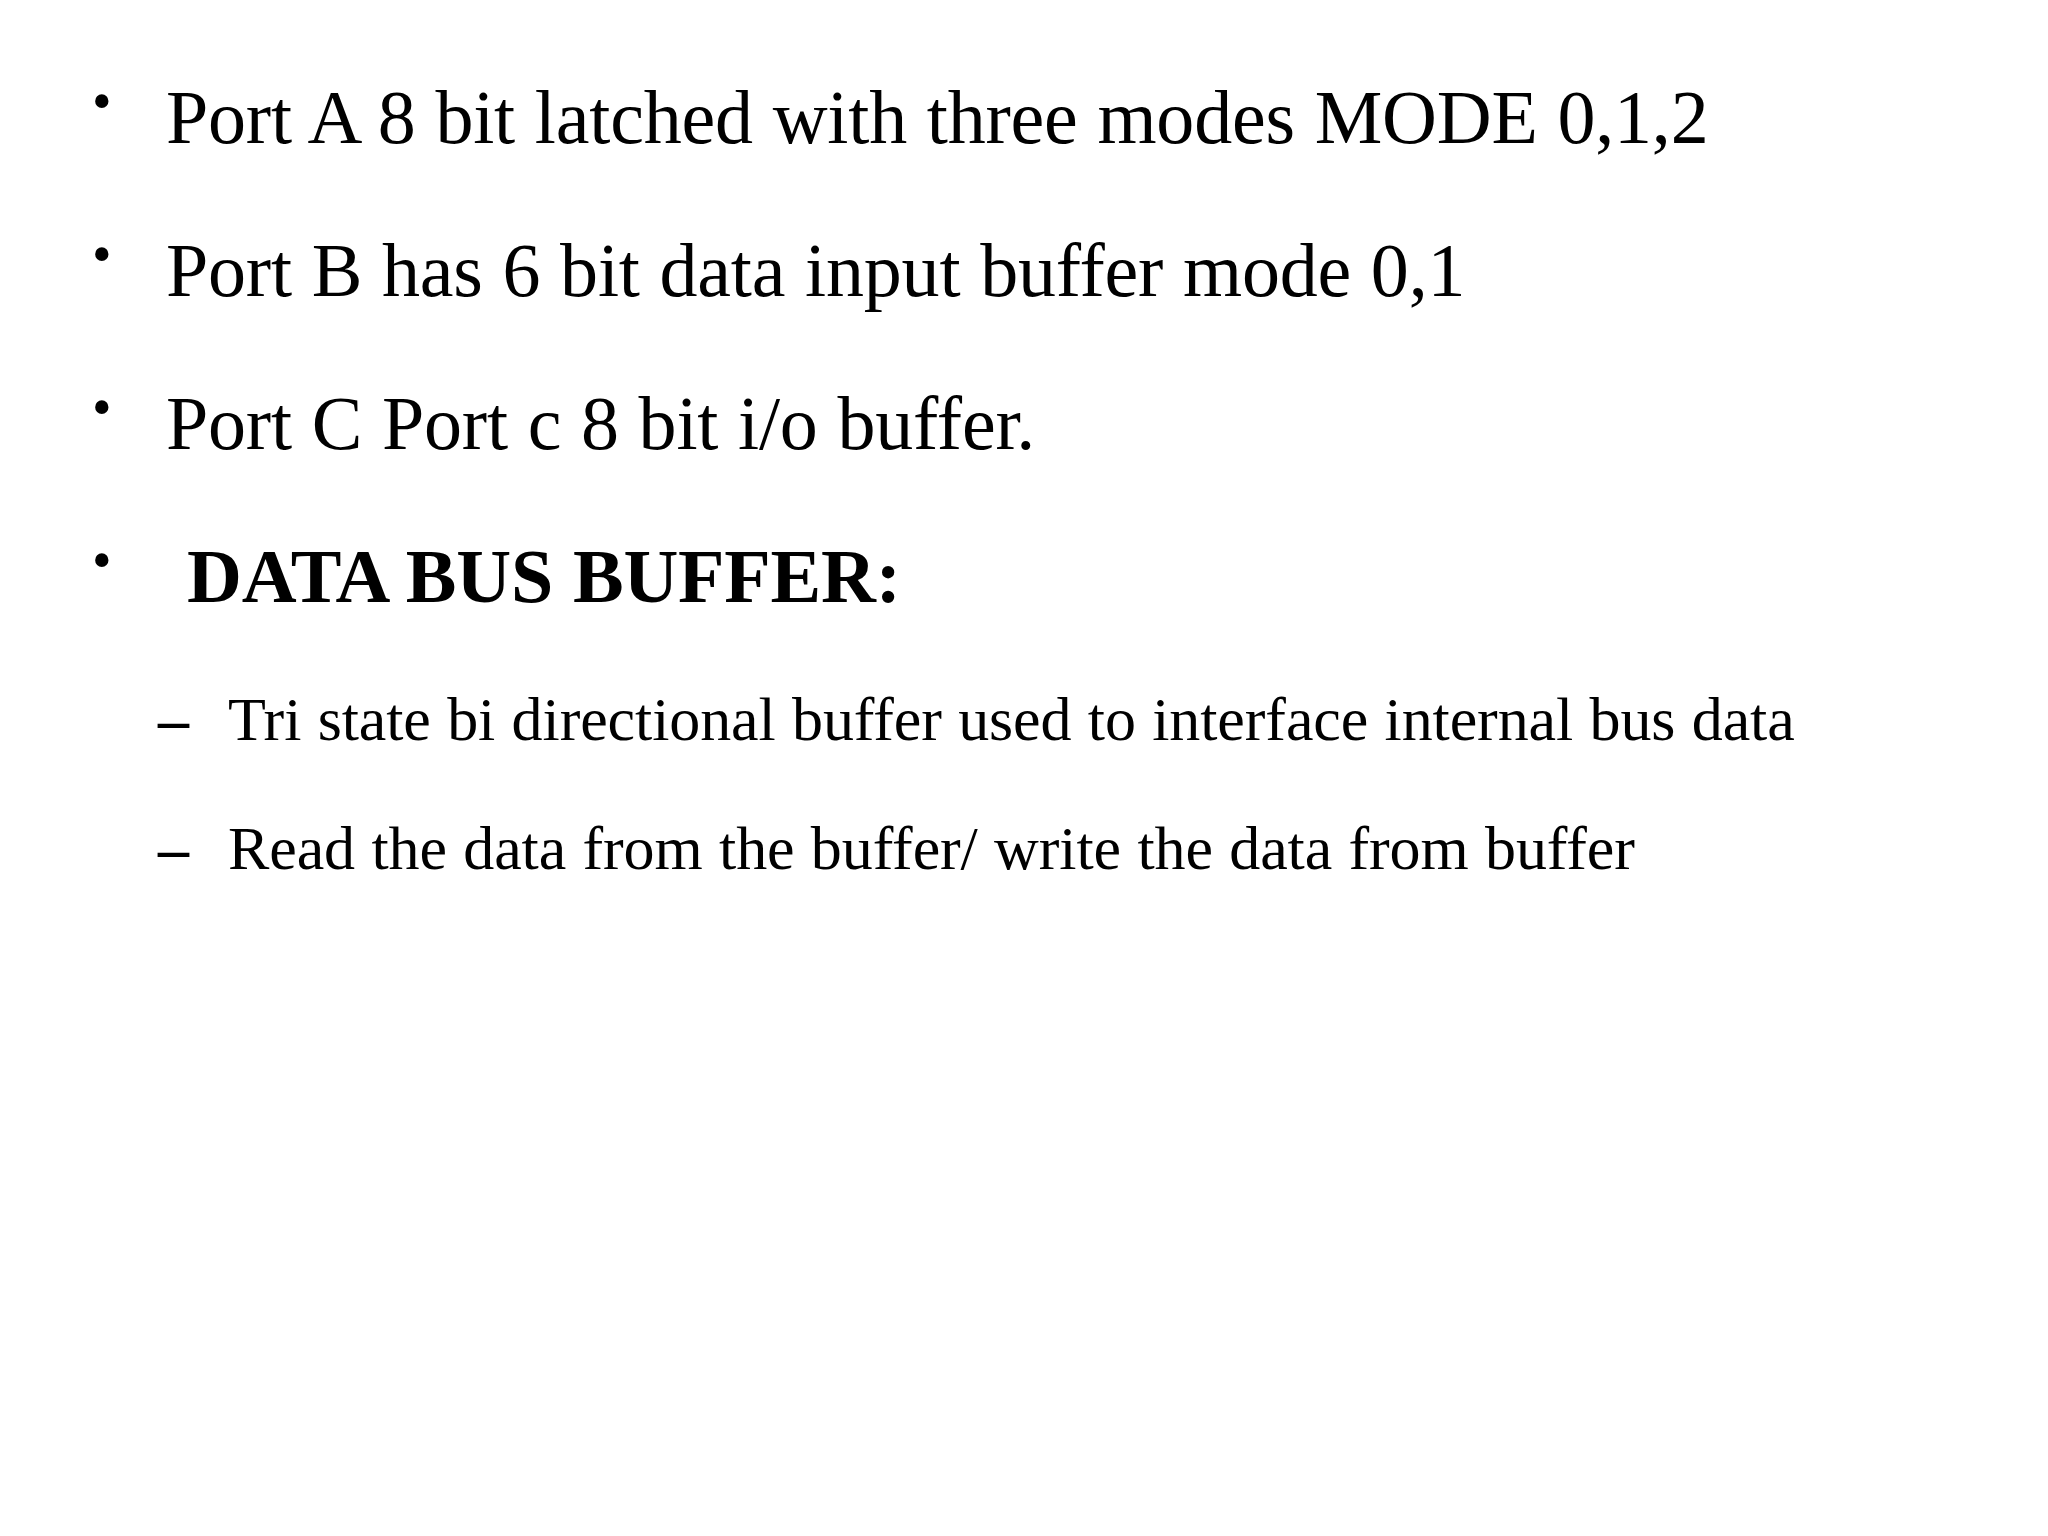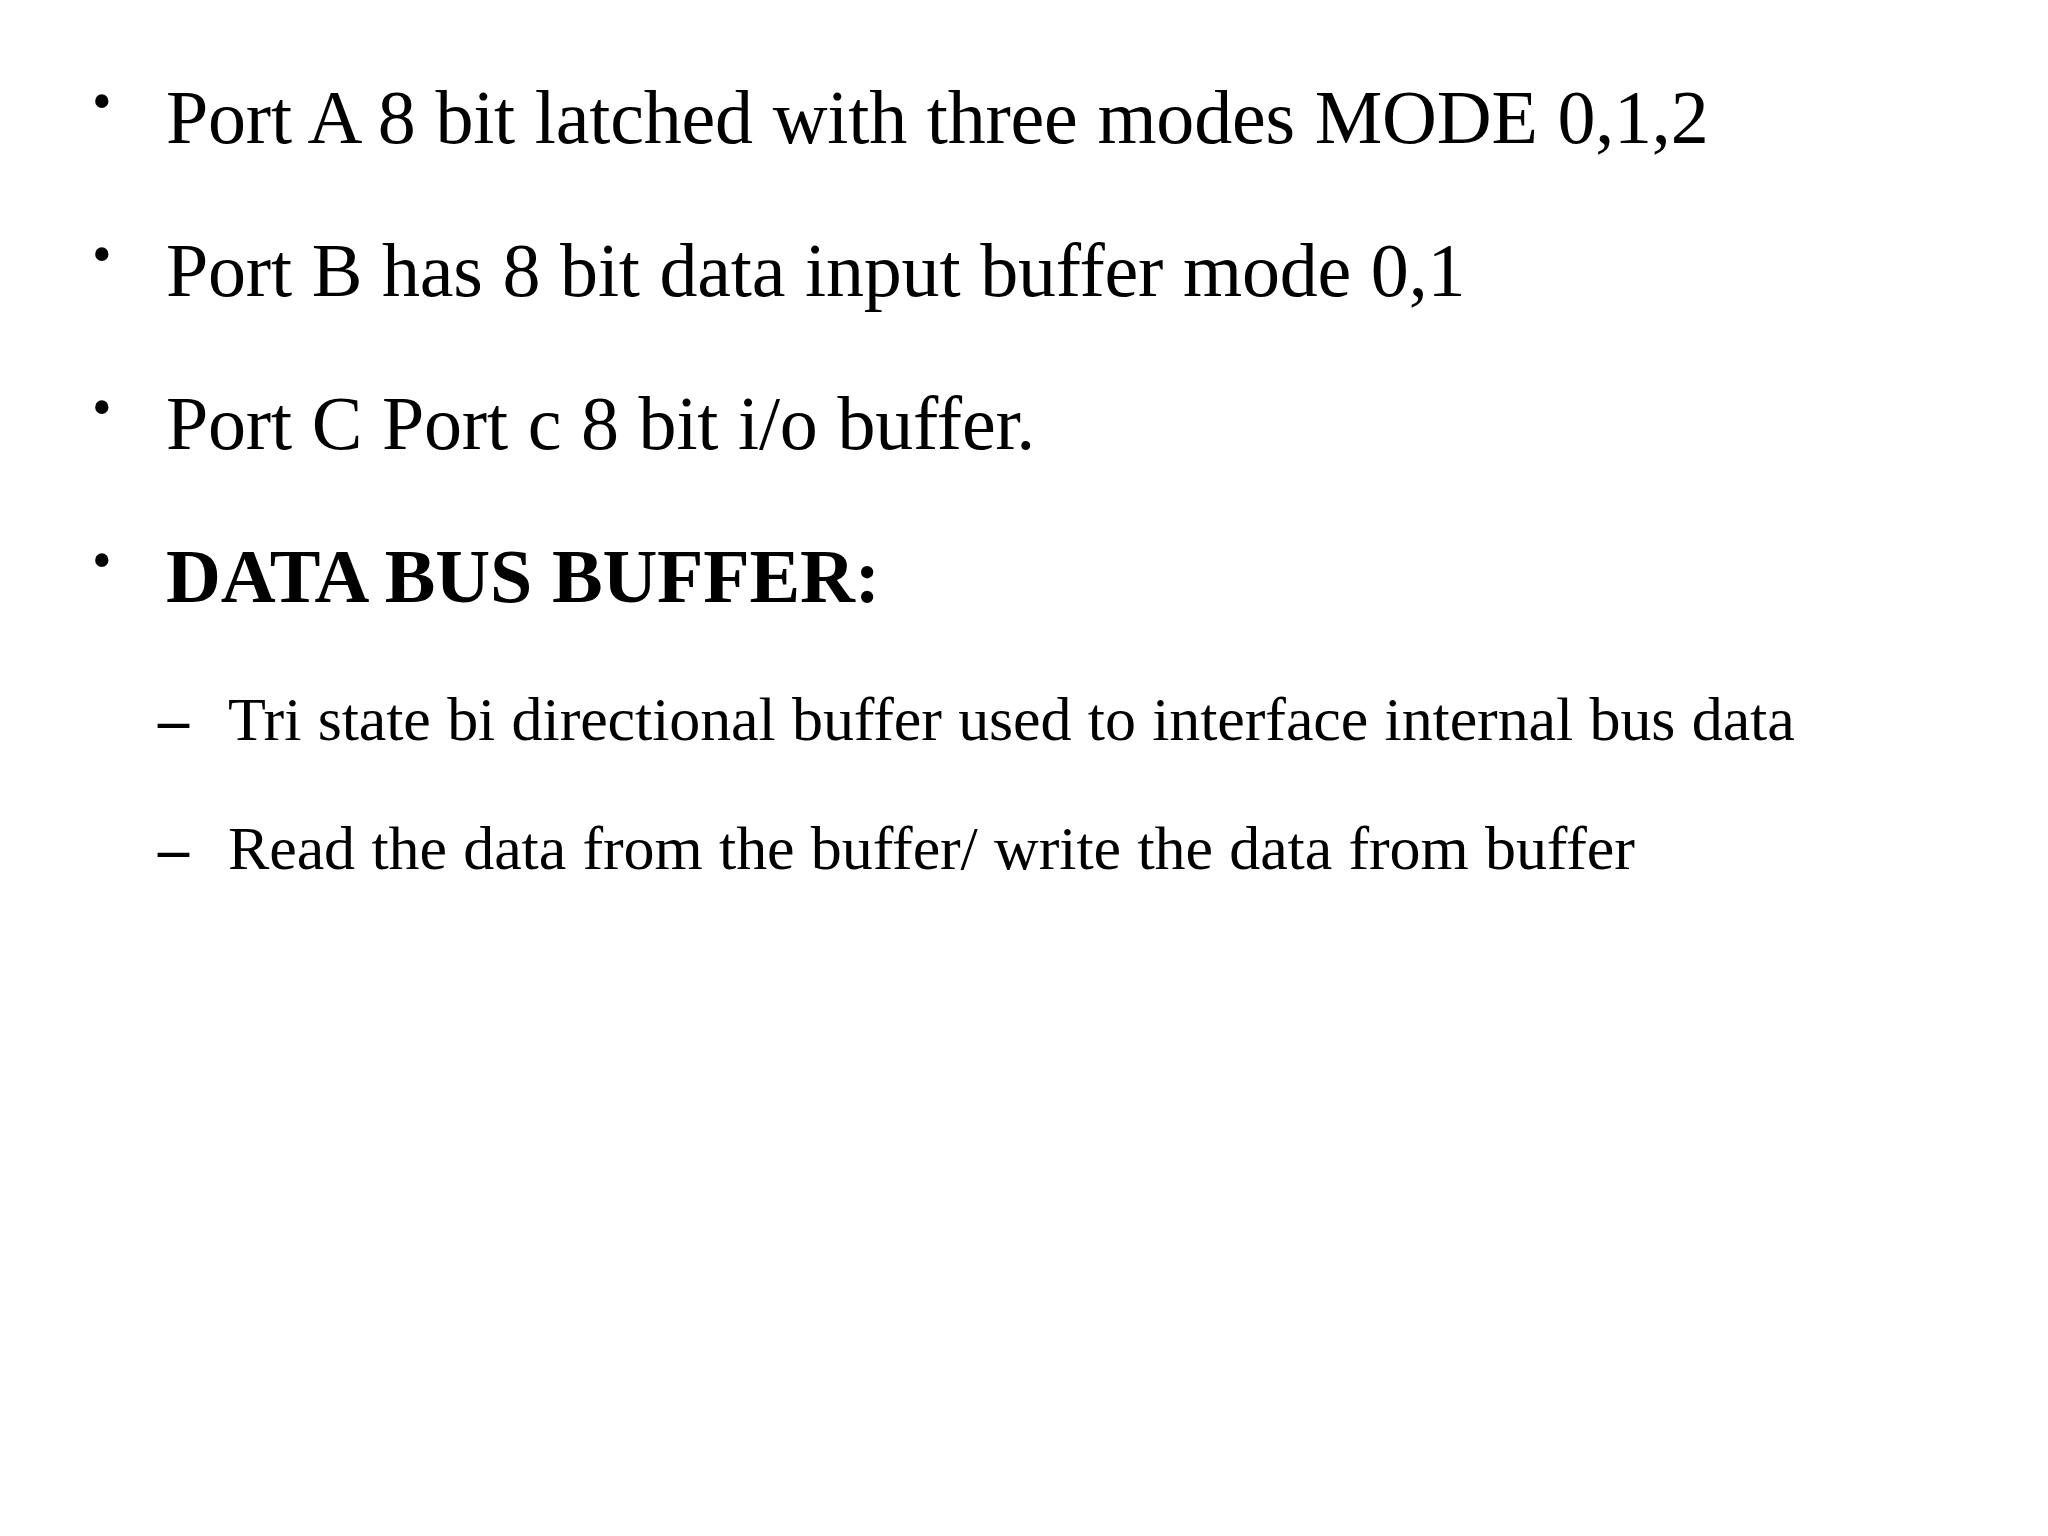--- a/index.html
+++ b/index.html
@@ -50,21 +50,21 @@
     top: 0;
     font-size: 56px;
     line-height: 1.62;
     width: 40px;
     text-align: left;
   }
   .l1 .text {
     display: block;
     font-family: Liberation Serif, serif;
   }
-  .l1.bold .text { font-weight: bold; }
+  .l1.bold .text { font-weight: bold; margin-left: 21px; }
   .l1.bold .marker { font-weight: normal; }
 
   
   .l2 {
     position: relative;
     display: block;
     padding-left: 148px;
     margin: 0 0 26px 0;
     font-size: 62px;
     line-height: 1.66;
@@ -89,21 +89,21 @@
 
   <div class="body-area">
 
     <div class="l1">
       <span class="marker">•</span>
       <span class="text">Port A 8 bit latched with three modes MODE 0,1,2</span>
     </div>
 
     <div class="l1">
       <span class="marker">•</span>
-      <span class="text">Port B has 8 bit data input buffer mode 0,1</span>
+      <span class="text">Port B has 6 bit data input buffer mode 0,1</span>
     </div>
 
     <div class="l1">
       <span class="marker">•</span>
       <span class="text">Port C Port c 8 bit i/o buffer.</span>
     </div>
 
     <div class="l1 bold">
       <span class="marker">•</span>
       <span class="text">DATA BUS BUFFER:</span>

